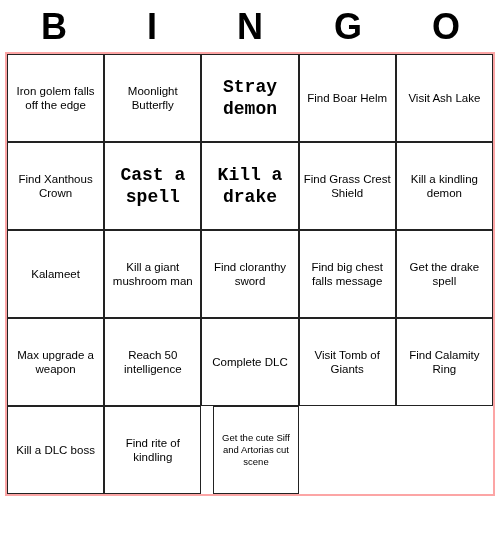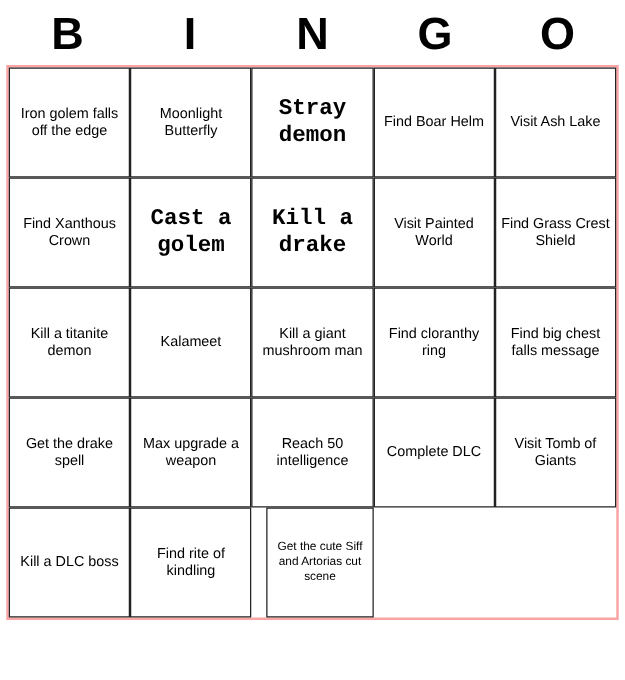--- a/index.html
+++ b/index.html
@@ -62,30 +62,30 @@
     <div class="bingo-letter">G</div>
     <div class="bingo-letter">O</div>
   </div>
 <div class="bingo-grid">
 <div class="bingo-cell">Iron golem falls off the edge</div>
     <div class="bingo-cell">Moonlight Butterfly</div>
     <div class="bingo-cell large-text">Stray demon</div>
     <div class="bingo-cell">Find Boar Helm</div>
     <div class="bingo-cell">Visit Ash Lake</div>
     <div class="bingo-cell">Find Xanthous Crown</div>
-    <div class="bingo-cell large-text">Cast a golem</div>
+    <div class="bingo-cell large-text">Cast a spell</div>
     <div class="bingo-cell large-text">Kill a drake</div>
-    <div class="bingo-cell">Visit Painted World</div>
     <div class="bingo-cell">Find Grass Crest Shield</div>
-    <div class="bingo-cell">Kill a titanite demon</div>
+    <div class="bingo-cell">Kill a kindling demon</div>
     <div class="bingo-cell">Kalameet</div>
     <div class="bingo-cell">Kill a giant mushroom man</div>
-    <div class="bingo-cell">Find cloranthy ring</div>
+    <div class="bingo-cell">Find cloranthy sword</div>
     <div class="bingo-cell">Find big chest falls message</div>
     <div class="bingo-cell">Get the drake spell</div>
     <div class="bingo-cell">Max upgrade a weapon</div>
     <div class="bingo-cell">Reach 50 intelligence</div>
     <div class="bingo-cell">Complete DLC</div>
     <div class="bingo-cell">Visit Tomb of Giants</div>
+    <div class="bingo-cell">Find Calamity Ring</div>
     <div class="bingo-cell">Kill a DLC boss</div>
     <div class="bingo-cell">Find rite of kindling</div>
     <div class="bingo-cell" style="font-size: 9.5px; margin-left: 12px;">Get the cute Siff and Artorias cut scene</div>
   </div>
 
 </body></html>

